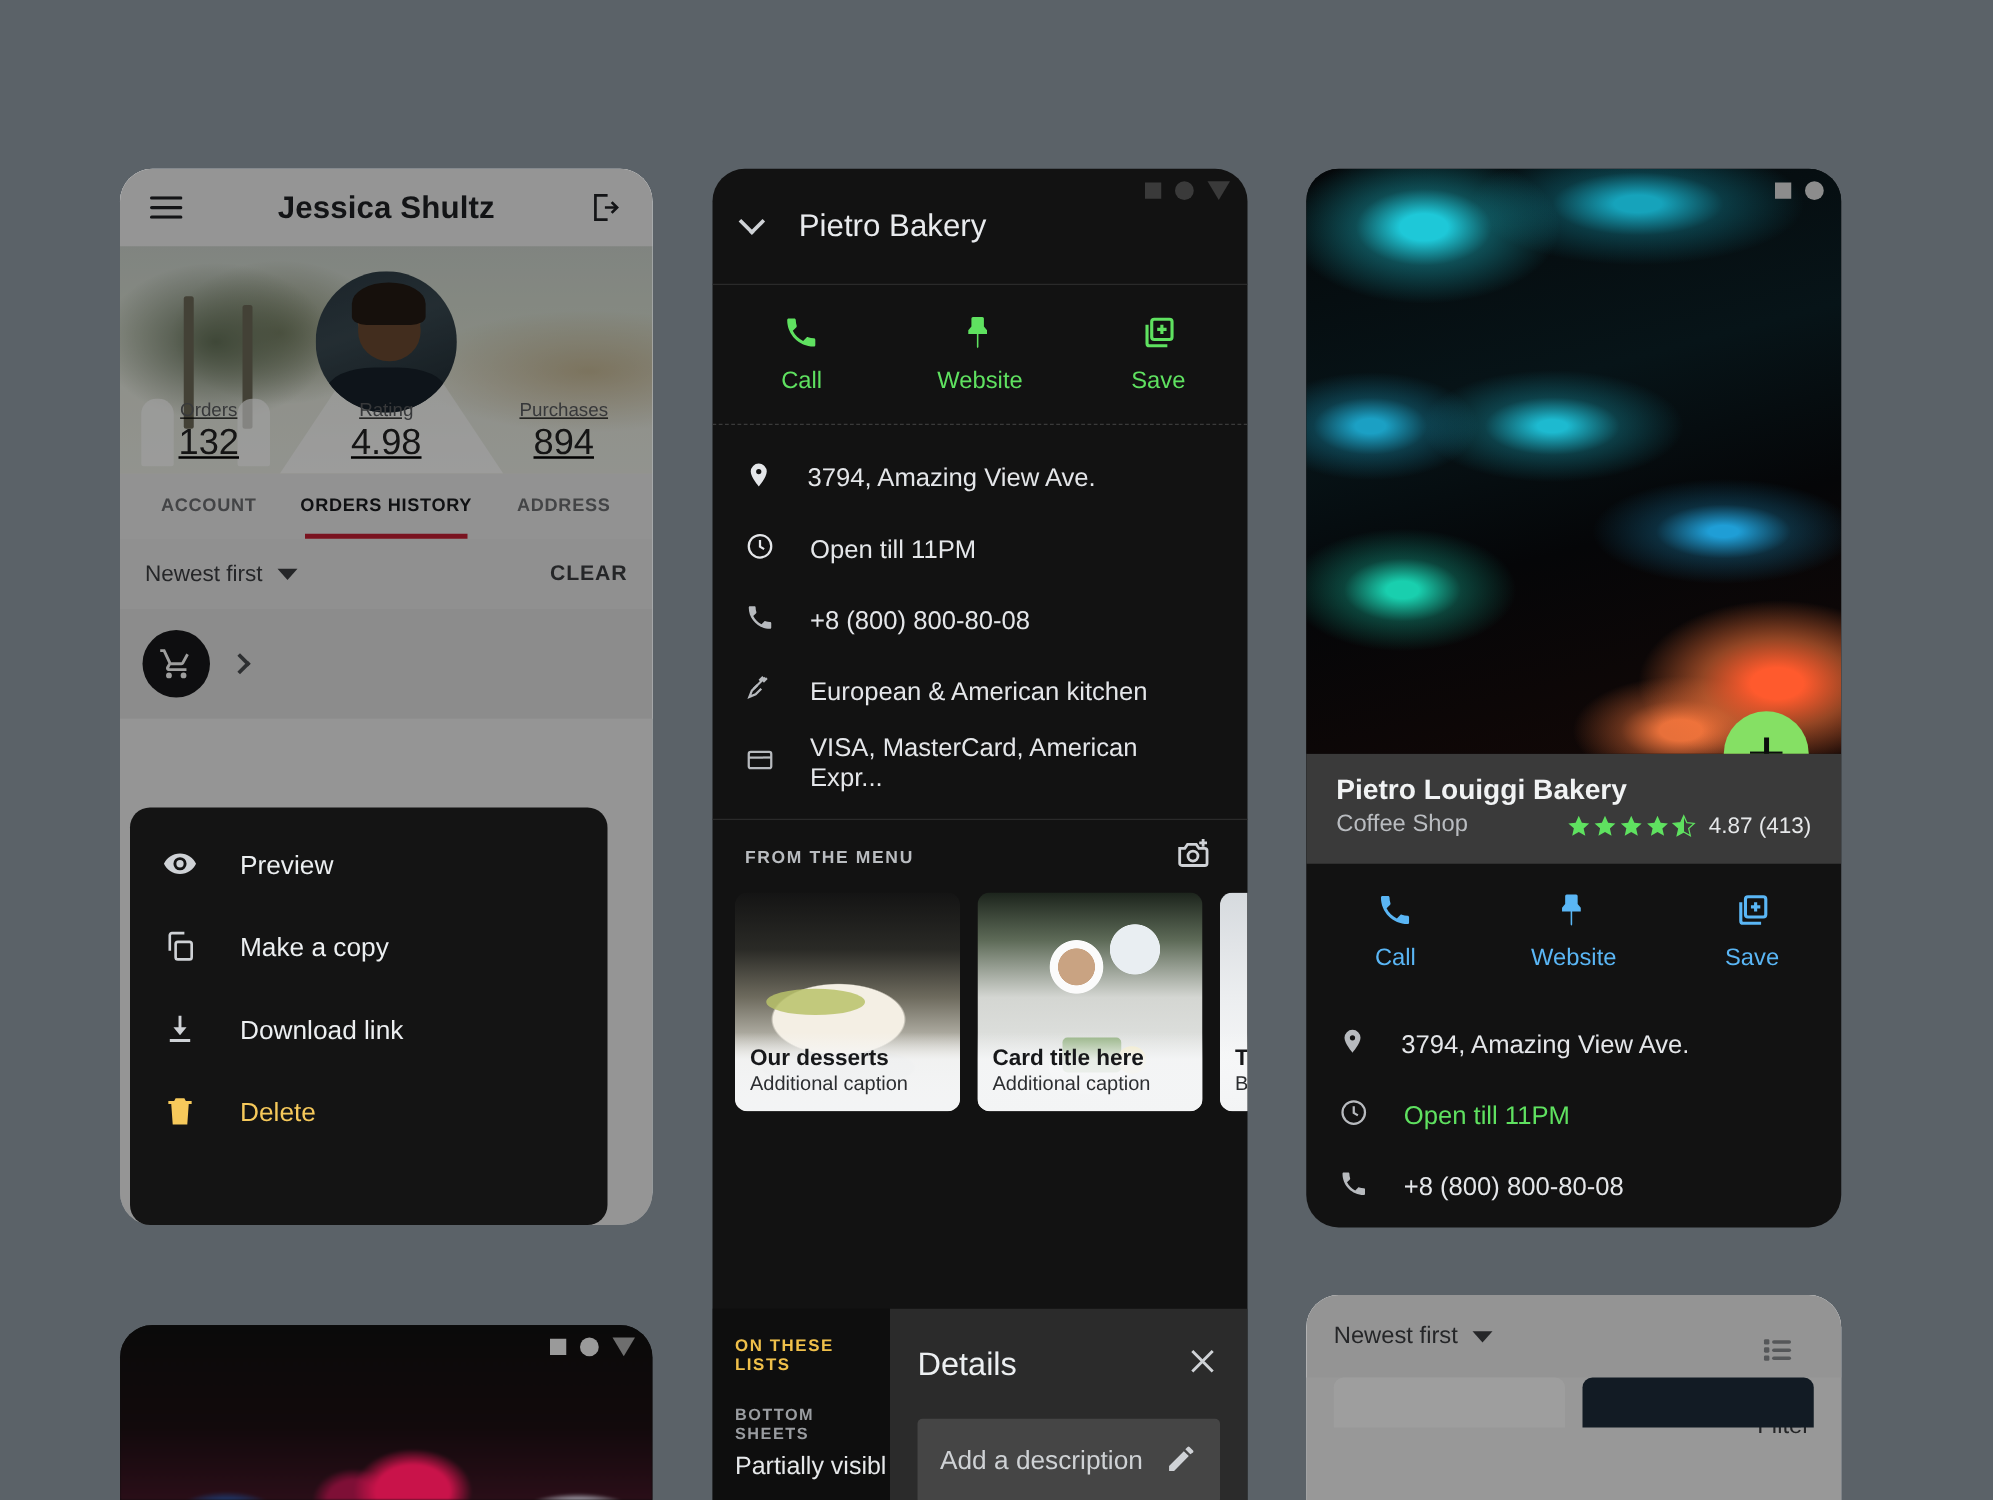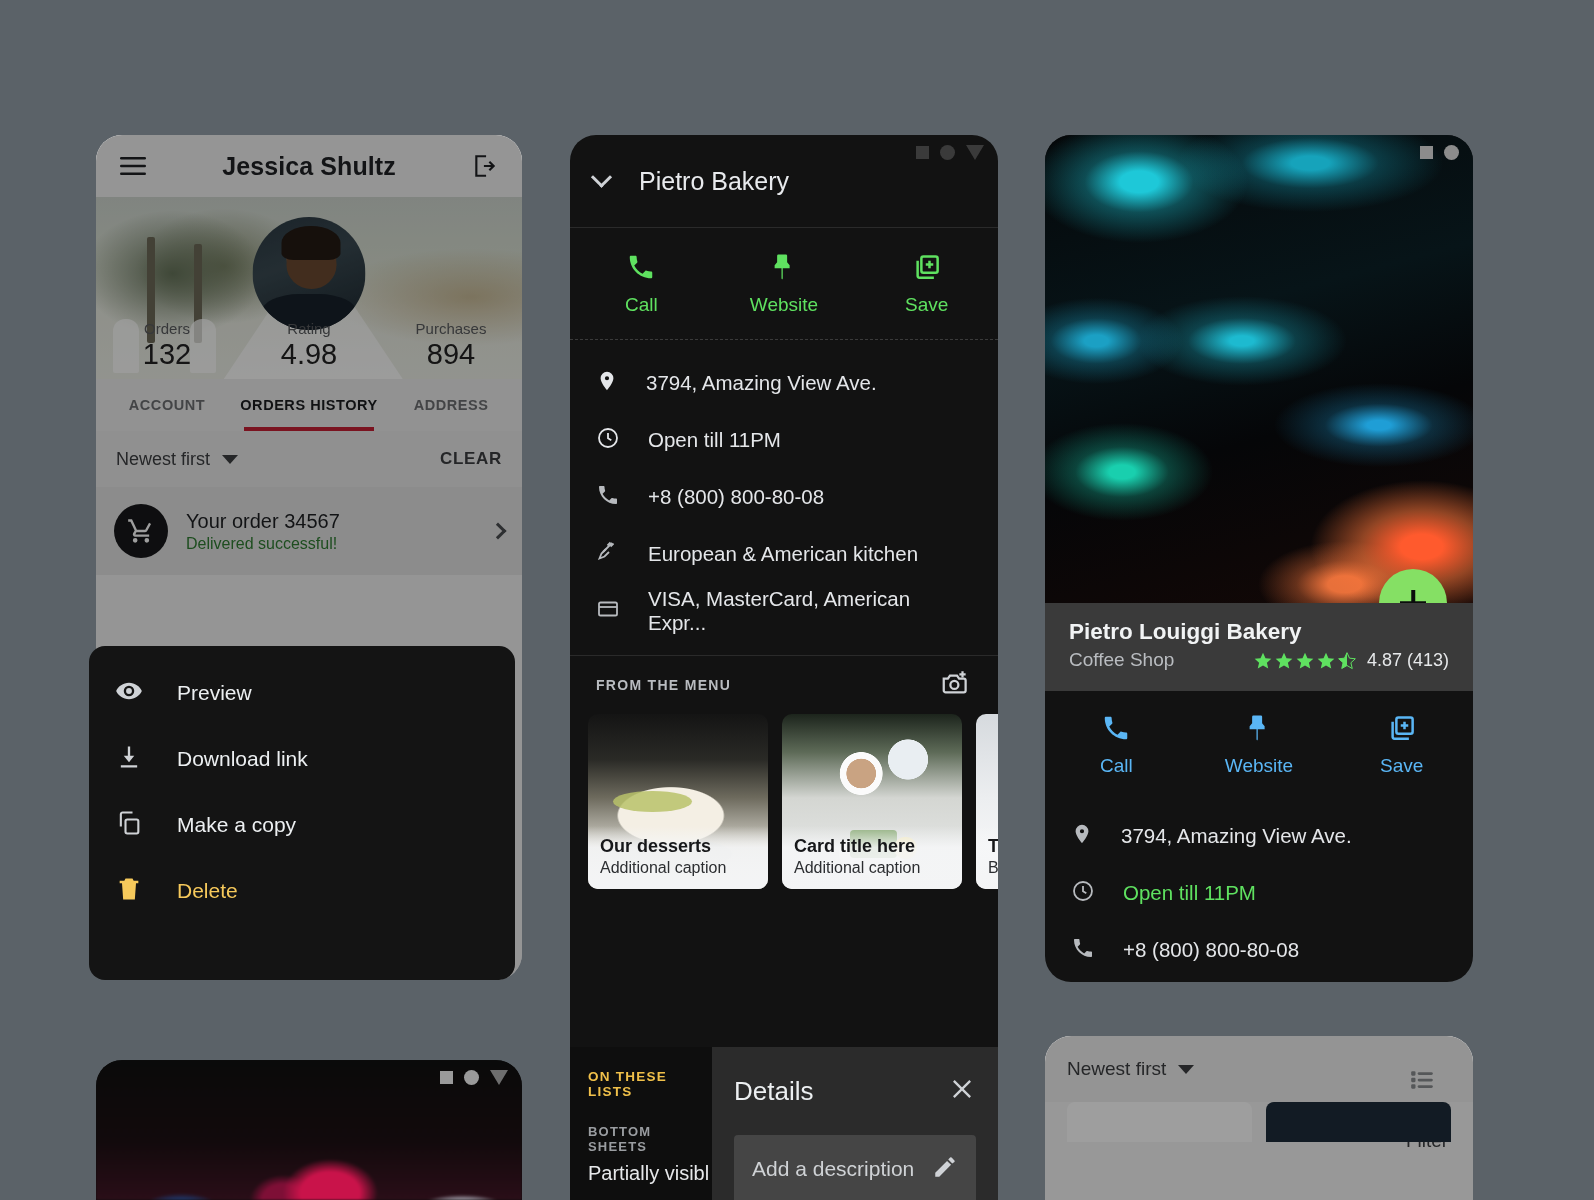--- a/index.html
+++ b/index.html
@@ -44,21 +44,21 @@
     clip-path: polygon(42% 0, 58% 0, 100% 100%, 0% 100%); }
   .pf-hero .stone { position: absolute; bottom: 6px; width: 26px; height: 54px; background: rgba(255,255,255,.72); border-radius: 12px 12px 2px 2px; }
   .avatar { position: absolute; left: 50%; top: 20px; transform: translateX(-50%); width: 113px; height: 113px; border-radius: 50%; overflow: hidden;
     background: radial-gradient(circle at 52% 34%, #7c5a3e 0 26%, rgba(124,90,62,0) 27%),
                 linear-gradient(160deg,#2c3a44 0%, #3a4a52 40%, #1d2830 100%); }
   .avatar .face { position: absolute; left: 30%; top: 22%; width: 44%; height: 42%; border-radius: 46% 46% 50% 50%; background: #6b4a31; }
   .avatar .hair { position: absolute; left: 26%; top: 8%; width: 52%; height: 30%; border-radius: 50% 50% 20% 20%; background: #241a14; }
   .avatar .body { position: absolute; left: 8%; bottom: -8%; width: 84%; height: 40%; border-radius: 40% 40% 0 0; background: #17212a; }
 
   .pf-stats { position: absolute; left: 0; right: 0; bottom: 8px; display: flex; }
-  .pf-stat { flex: 1; text-align: center; }
+  .pf-stat { flex: 1; text-align: center; text-decoration: underline; }
   .pf-stat .lbl { font-size: 15px; color: #595b5e; }
   .pf-stat .val { font-size: 29px; color: #222; margin-top: 1px; }
 
   .pf-tabs { display: flex; height: 52px; background: #ececec; }
   .pf-tab { flex: 1; display: flex; align-items: center; justify-content: center; font-size: 14.5px; font-weight: 700; letter-spacing: .55px; color: #6d6f72; position: relative; cursor: pointer; }
   .pf-tab.active { color: #1a1c1f; }
   .pf-tab.active::after { content: ""; position: absolute; left: 6px; right: 6px; bottom: 0; height: 4px; background: #c62034; }
 
   .pf-sort { height: 56px; background: #e9e9e9; display: flex; align-items: center; padding: 0 20px; }
   .pf-sort .sel { font-size: 18px; color: #3c3e41; display: flex; align-items: center; gap: 12px; cursor: pointer; }
@@ -66,21 +66,21 @@
   .pf-sort .clear { margin-left: auto; font-size: 17px; font-weight: 700; letter-spacing: .7px; color: #3c3e41; cursor: pointer; }
 
   .order-row { height: 88px; background: #e3e3e3; display: flex; align-items: center; padding: 0 18px; gap: 18px; }
   .order-ic { width: 54px; height: 54px; border-radius: 50%; background: #17181a; display: flex; align-items: center; justify-content: center; flex: 0 0 auto; }
   .order-txt { flex: 1; }
   .order-txt .t1 { font-size: 20px; color: #1e2023; }
   .order-txt .t2 { font-size: 16px; color: #2f7d32; margin-top: 2px; }
   .chev-r { width: 12px; height: 12px; border-right: 3px solid #4a4c4f; border-top: 3px solid #4a4c4f; transform: rotate(45deg); }
 
   
-  #ctx-menu { position: absolute; left: 89px; top: 646px; width: 426px; height: 334px; background: #141414; border-radius: 16px; z-index: 60; padding: 14px 0; }
+  #ctx-menu { position: absolute; left: 104px; top: 646px; width: 382px; height: 334px; background: #141414; border-radius: 16px; z-index: 60; padding: 14px 0; }
   .ctx-item { display: flex; align-items: center; height: 66px; padding: 0 26px; gap: 34px; cursor: pointer; }
   .ctx-item .lb { font-size: 21px; color: #eceff1; }
   .ctx-item.danger .lb { color: #f6c95b; }
 
   
   #panel-bakery { left: 570px; top: 135px; width: 428px; height: 1065px; background: #121212; border-radius: 26px 26px 0 0; }
   .bk-appbar { height: 92px; display: flex; align-items: center; padding: 0 24px; gap: 30px; }
   .bk-appbar .ttl { font-size: 25px; color: #e8eaed; }
   .chev-dn { width: 15px; height: 15px; border-right: 3px solid #cfd2d6; border-bottom: 3px solid #cfd2d6; transform: rotate(45deg) translate(-3px,-3px); }
 
@@ -262,55 +262,51 @@
       </div>
       <div class="clear">CLEAR</div>
     </div>
 
     <div class="order-row">
       <div class="order-ic">
         <svg width="28" height="28" viewBox="0 0 24 24" fill="#fff">
             <path d="M7 18a2 2 0 1 0 .001 4.001A2 2 0 0 0 7 18zm10 0a2 2 0 1 0 .001 4.001A2 2 0 0 0 17 18zM7.2 14.8l.9-1.8h7.5c.8 0 1.4-.4 1.7-1l3.3-6-1.7-1-3.3 6H8.5L4.3 2H1v2h2l3.6 7.6-1.4 2.4c-.7 1.3.3 3 1.8 3h12v-2H7.4c-.2 0-.3-.2-.2-.2z"></path>
           </svg>
       </div>
-      <div class="order-txt">
-        <div class="t1">Your order 34567</div>
-        <div class="t2">Delivered successful!</div>
-      </div>
       <div class="chev-r"></div>
     </div>
 
     <div class="scrim"></div>
   </div>
 
   <div id="ctx-menu">
     <div class="ctx-item">
       <span>
         <svg width="28" height="28" viewBox="0 0 24 24" fill="#cfd2d6">
             <path d="M12 5c-5 0-9.3 3.1-11 7 1.7 3.9 6 7 11 7s9.3-3.1 11-7c-1.7-3.9-6-7-11-7zm0 11.5a4.5 4.5 0 1 1 0-9 4.5 4.5 0 0 1 0 9zm0-7a2.5 2.5 0 1 0 0 5 2.5 2.5 0 0 0 0-5z"></path>
           </svg>
       </span>
       <span class="lb">Preview</span>
     </div>
     <div class="ctx-item">
       <span>
-        <svg width="28" height="28" viewBox="0 0 24 24" fill="#cfd2d6">
-            <path d="M11 3h2v8h3.5L12 16.5 7.5 11H11V3zM5 19h14v2H5z"></path>
-          </svg>
-      </span>
-      <span class="lb">Download link</span>
-    </div>
-    <div class="ctx-item">
-      <span>
         <svg width="28" height="28" viewBox="0 0 24 24" fill="none" stroke="#cfd2d6" stroke-width="1.8">
             <rect x="9" y="9" width="11" height="12" rx="1.5"></rect>
             <path d="M5 15V4.5A1.5 1.5 0 0 1 6.5 3H15"></path>
           </svg>
       </span>
       <span class="lb">Make a copy</span>
+    </div>
+    <div class="ctx-item">
+      <span>
+        <svg width="28" height="28" viewBox="0 0 24 24" fill="#cfd2d6">
+            <path d="M11 3h2v8h3.5L12 16.5 7.5 11H11V3zM5 19h14v2H5z"></path>
+          </svg>
+      </span>
+      <span class="lb">Download link</span>
     </div>
     <div class="ctx-item danger">
       <span>
         <svg width="28" height="28" viewBox="0 0 24 24" fill="#f6c95b">
             <path d="M6 7h12l-1 14H7L6 7zm3-4h6l1 2h4v2H4V5h4l1-2z"></path>
           </svg>
       </span>
       <span class="lb">Delete</span>
     </div>
   </div>

